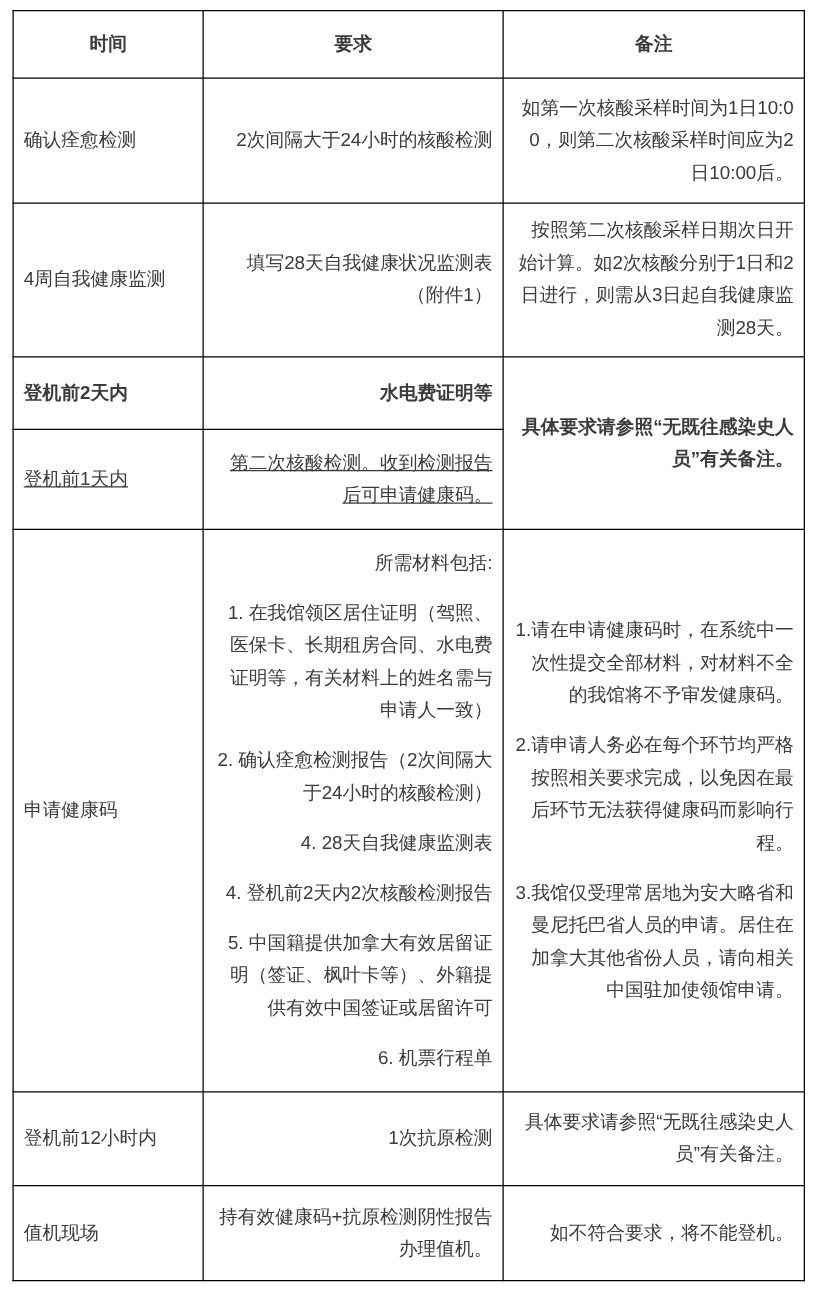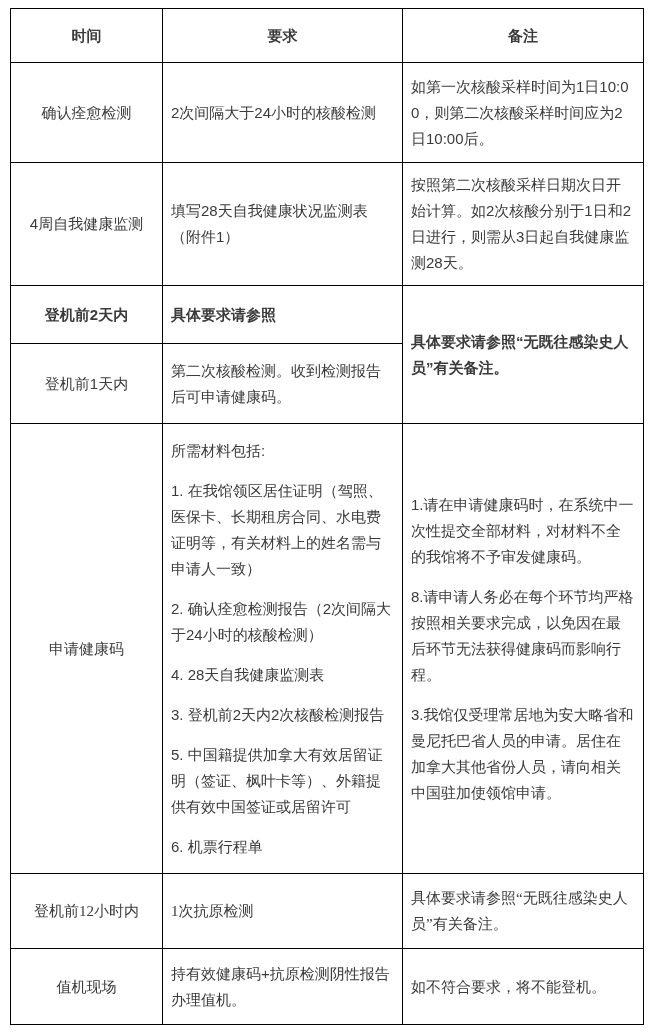--- a/index.html
+++ b/index.html
@@ -30,34 +30,34 @@
     padding: 6px 8px;
     vertical-align: middle;
     word-break: break-all;
   }
   th.hdr {
     font-weight: bold;
     text-align: center;
     font-size: 15px;
   }
   td.c-time {
-    text-align: center;
+    text-align: left;
     margin-left: 20px;
   }
   td.c-req, td.c-note {
-    text-align: left;
+    text-align: right;
   }
   .pre { white-space: pre-line; }
   tr.row-header  { height: 54px; }
   tr.row-recovery { height: 100px; }
   tr.row-monitor  { height: 123px; }
   tr.row-test1    { height: 58px; font-weight: bold; }
-  tr.row-test2    { height: 80px; }
+  tr.row-test2    { height: 80px; text-decoration: underline; }
   tr.row-code     { height: 450px; }
-  tr.row-antigen  { height: 75px; font-family: Liberation Serif, serif; }
+  tr.row-antigen  { height: 75px; }
   tr.row-checkin  { height: 76px; }
   p.para { margin: 0; }
   p.para + p.para { margin-top: 14px; }
 </style>
 </head>
 <body>
 
 <div class="page">
   <table class="req-table">
     <colgroup>
@@ -81,43 +81,43 @@
 
     <tr class="row-monitor">
       <td class="c-time">4周自我健康监测</td>
       <td class="c-req pre">填写28天自我健康状况监测表
 （附件1）</td>
       <td class="c-note">按照第二次核酸采样日期次日开始计算。如2次核酸分别于1日和2日进行，则需从3日起自我健康监测28天。</td>
     </tr>
 
     <tr class="row-test1">
       <td class="c-time">登机前2天内</td>
-      <td class="c-req">具体要求请参照</td>
+      <td class="c-req">水电费证明等</td>
       <td class="c-note" rowspan="2">具体要求请参照“无既往感染史人员”有关备注。</td>
     </tr>
 
     <tr class="row-test2">
       <td class="c-time">登机前1天内</td>
       <td class="c-req">第二次核酸检测。收到检测报告后可申请健康码。</td>
     </tr>
 
     <tr class="row-code">
       <td class="c-time">申请健康码</td>
       <td class="c-req">
         <p class="para">所需材料包括:</p>
         <p class="para">1. 在我馆领区居住证明（驾照、医保卡、长期租房合同、水电费证明等，有关材料上的姓名需与申请人一致）</p>
         <p class="para">2. 确认痊愈检测报告（2次间隔大于24小时的核酸检测）</p>
         <p class="para">4. 28天自我健康监测表</p>
-        <p class="para">3. 登机前2天内2次核酸检测报告</p>
+        <p class="para">4. 登机前2天内2次核酸检测报告</p>
         <p class="para">5. 中国籍提供加拿大有效居留证明（签证、枫叶卡等）、外籍提供有效中国签证或居留许可</p>
         <p class="para">6. 机票行程单</p>
       </td>
       <td class="c-note">
         <p class="para">1.请在申请健康码时，在系统中一次性提交全部材料，对材料不全的我馆将不予审发健康码。</p>
-        <p class="para">8.请申请人务必在每个环节均严格按照相关要求完成，以免因在最后环节无法获得健康码而影响行程。</p>
+        <p class="para">2.请申请人务必在每个环节均严格按照相关要求完成，以免因在最后环节无法获得健康码而影响行程。</p>
         <p class="para">3.我馆仅受理常居地为安大略省和曼尼托巴省人员的申请。居住在加拿大其他省份人员，请向相关中国驻加使领馆申请。</p>
       </td>
     </tr>
 
     <tr class="row-antigen">
       <td class="c-time">登机前12小时内</td>
       <td class="c-req">1次抗原检测</td>
       <td class="c-note">具体要求请参照“无既往感染史人员”有关备注。</td>
     </tr>
 

